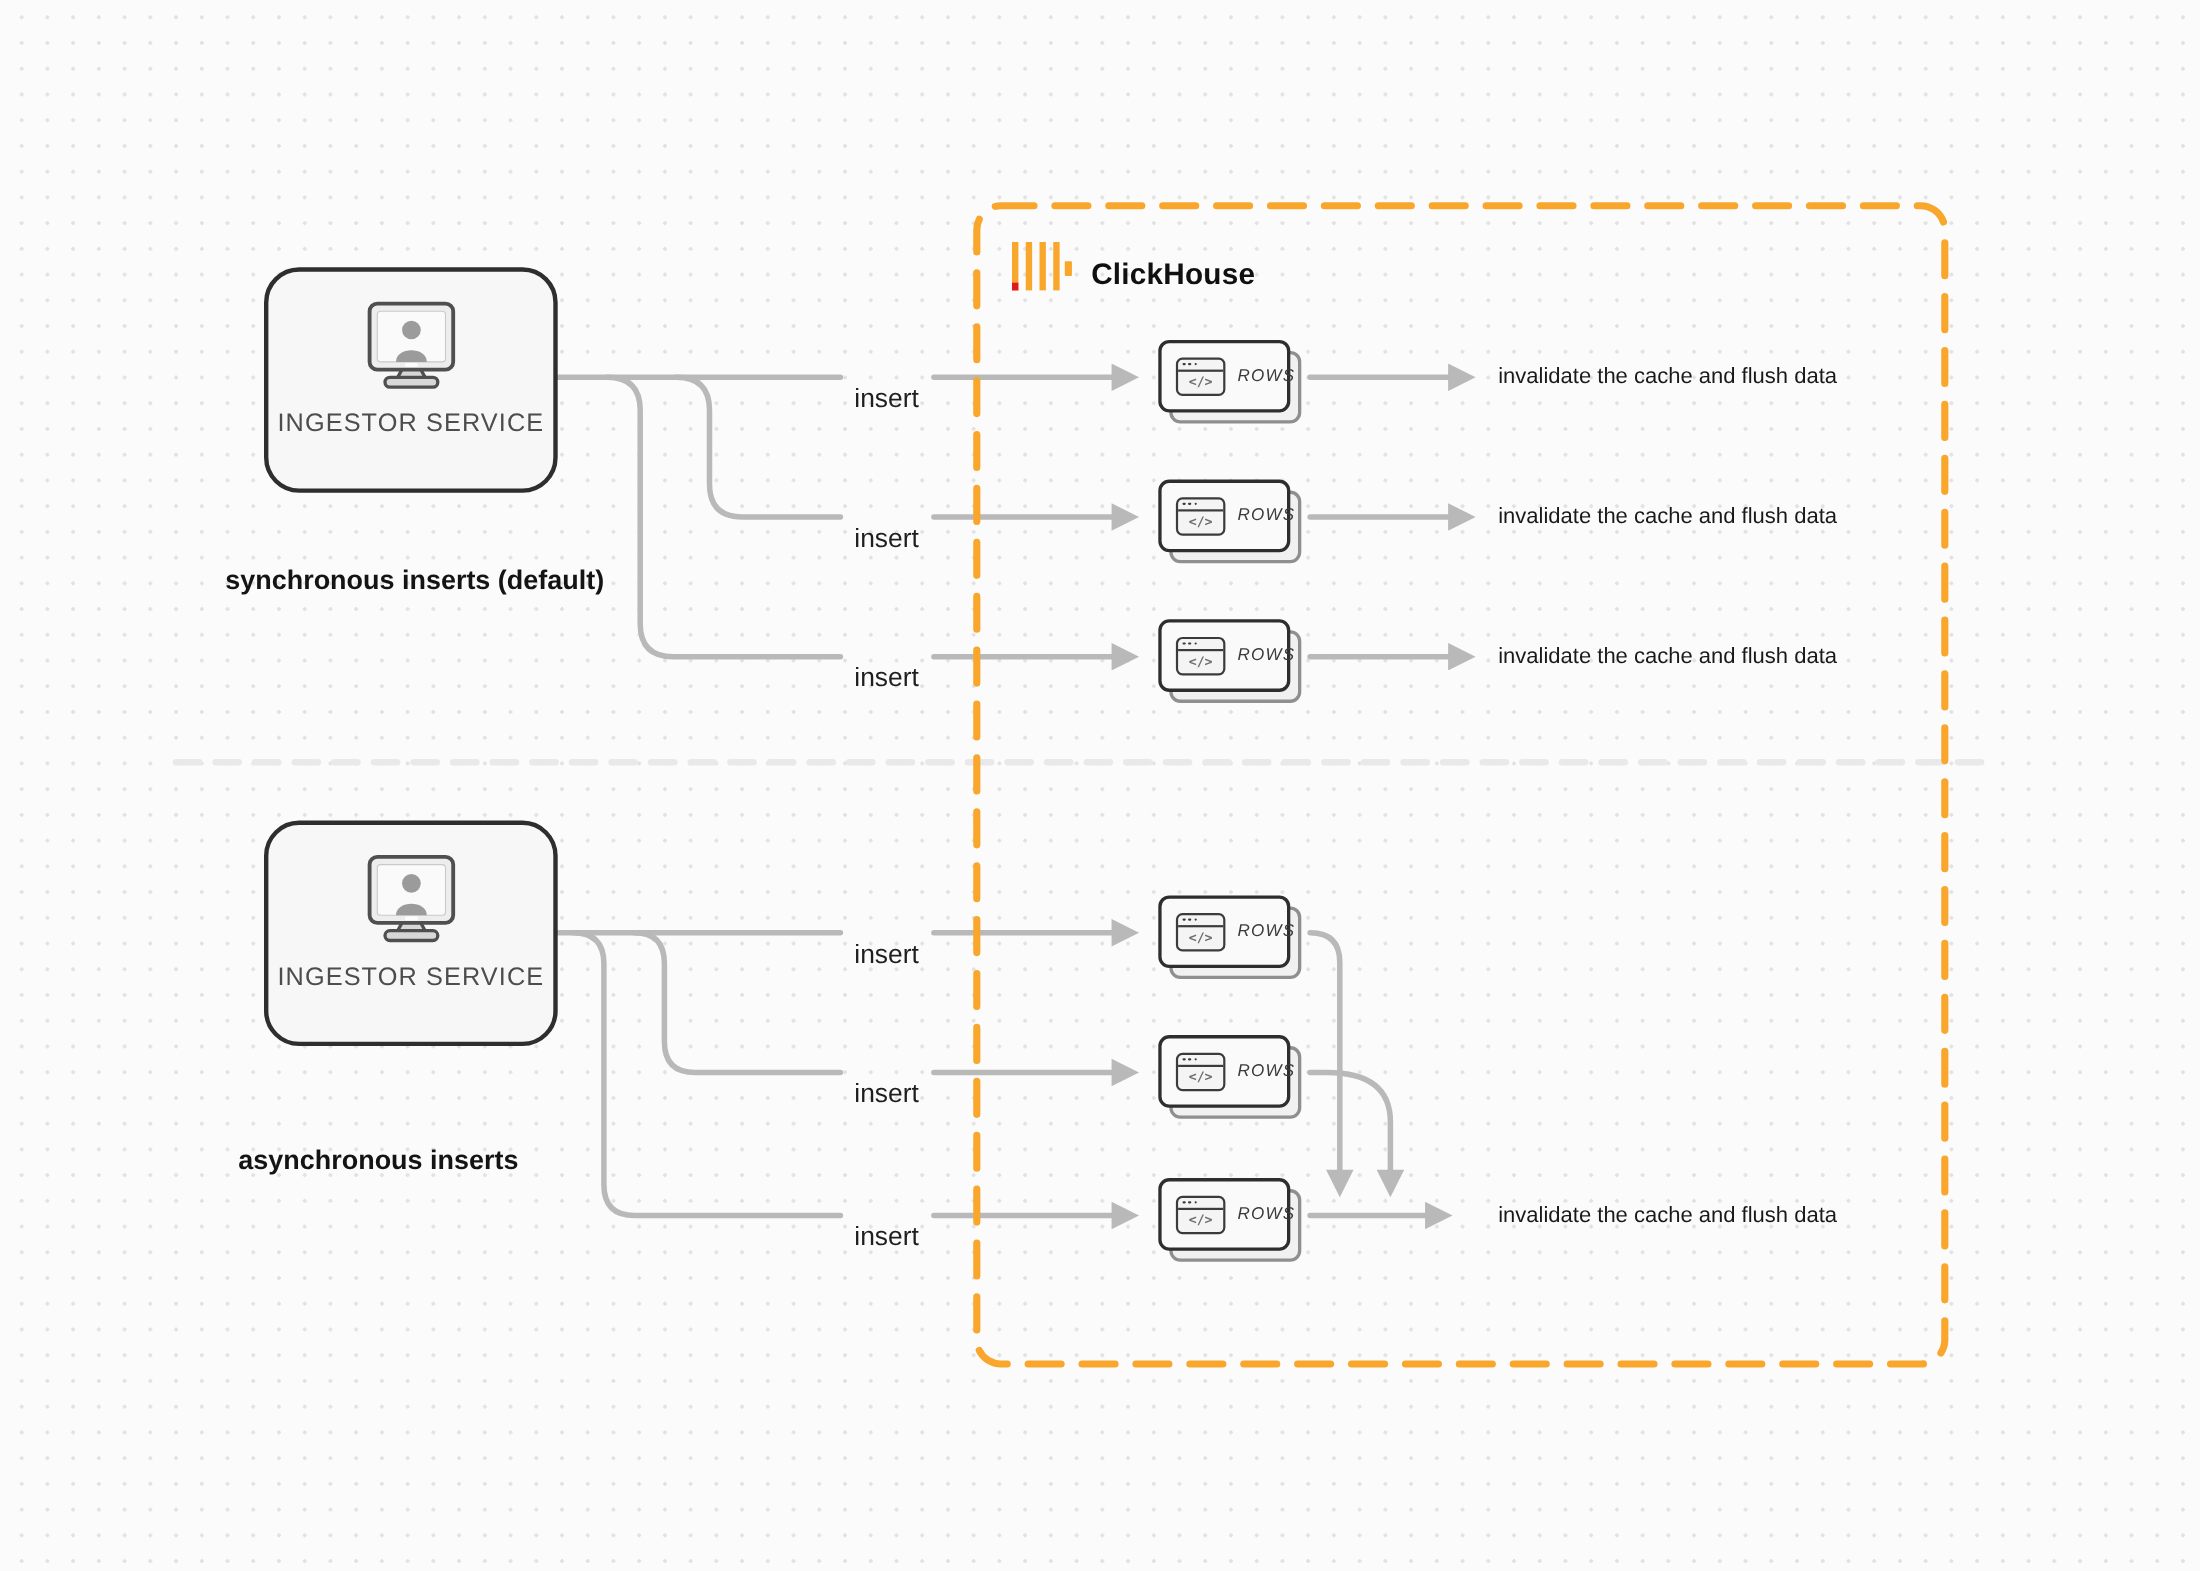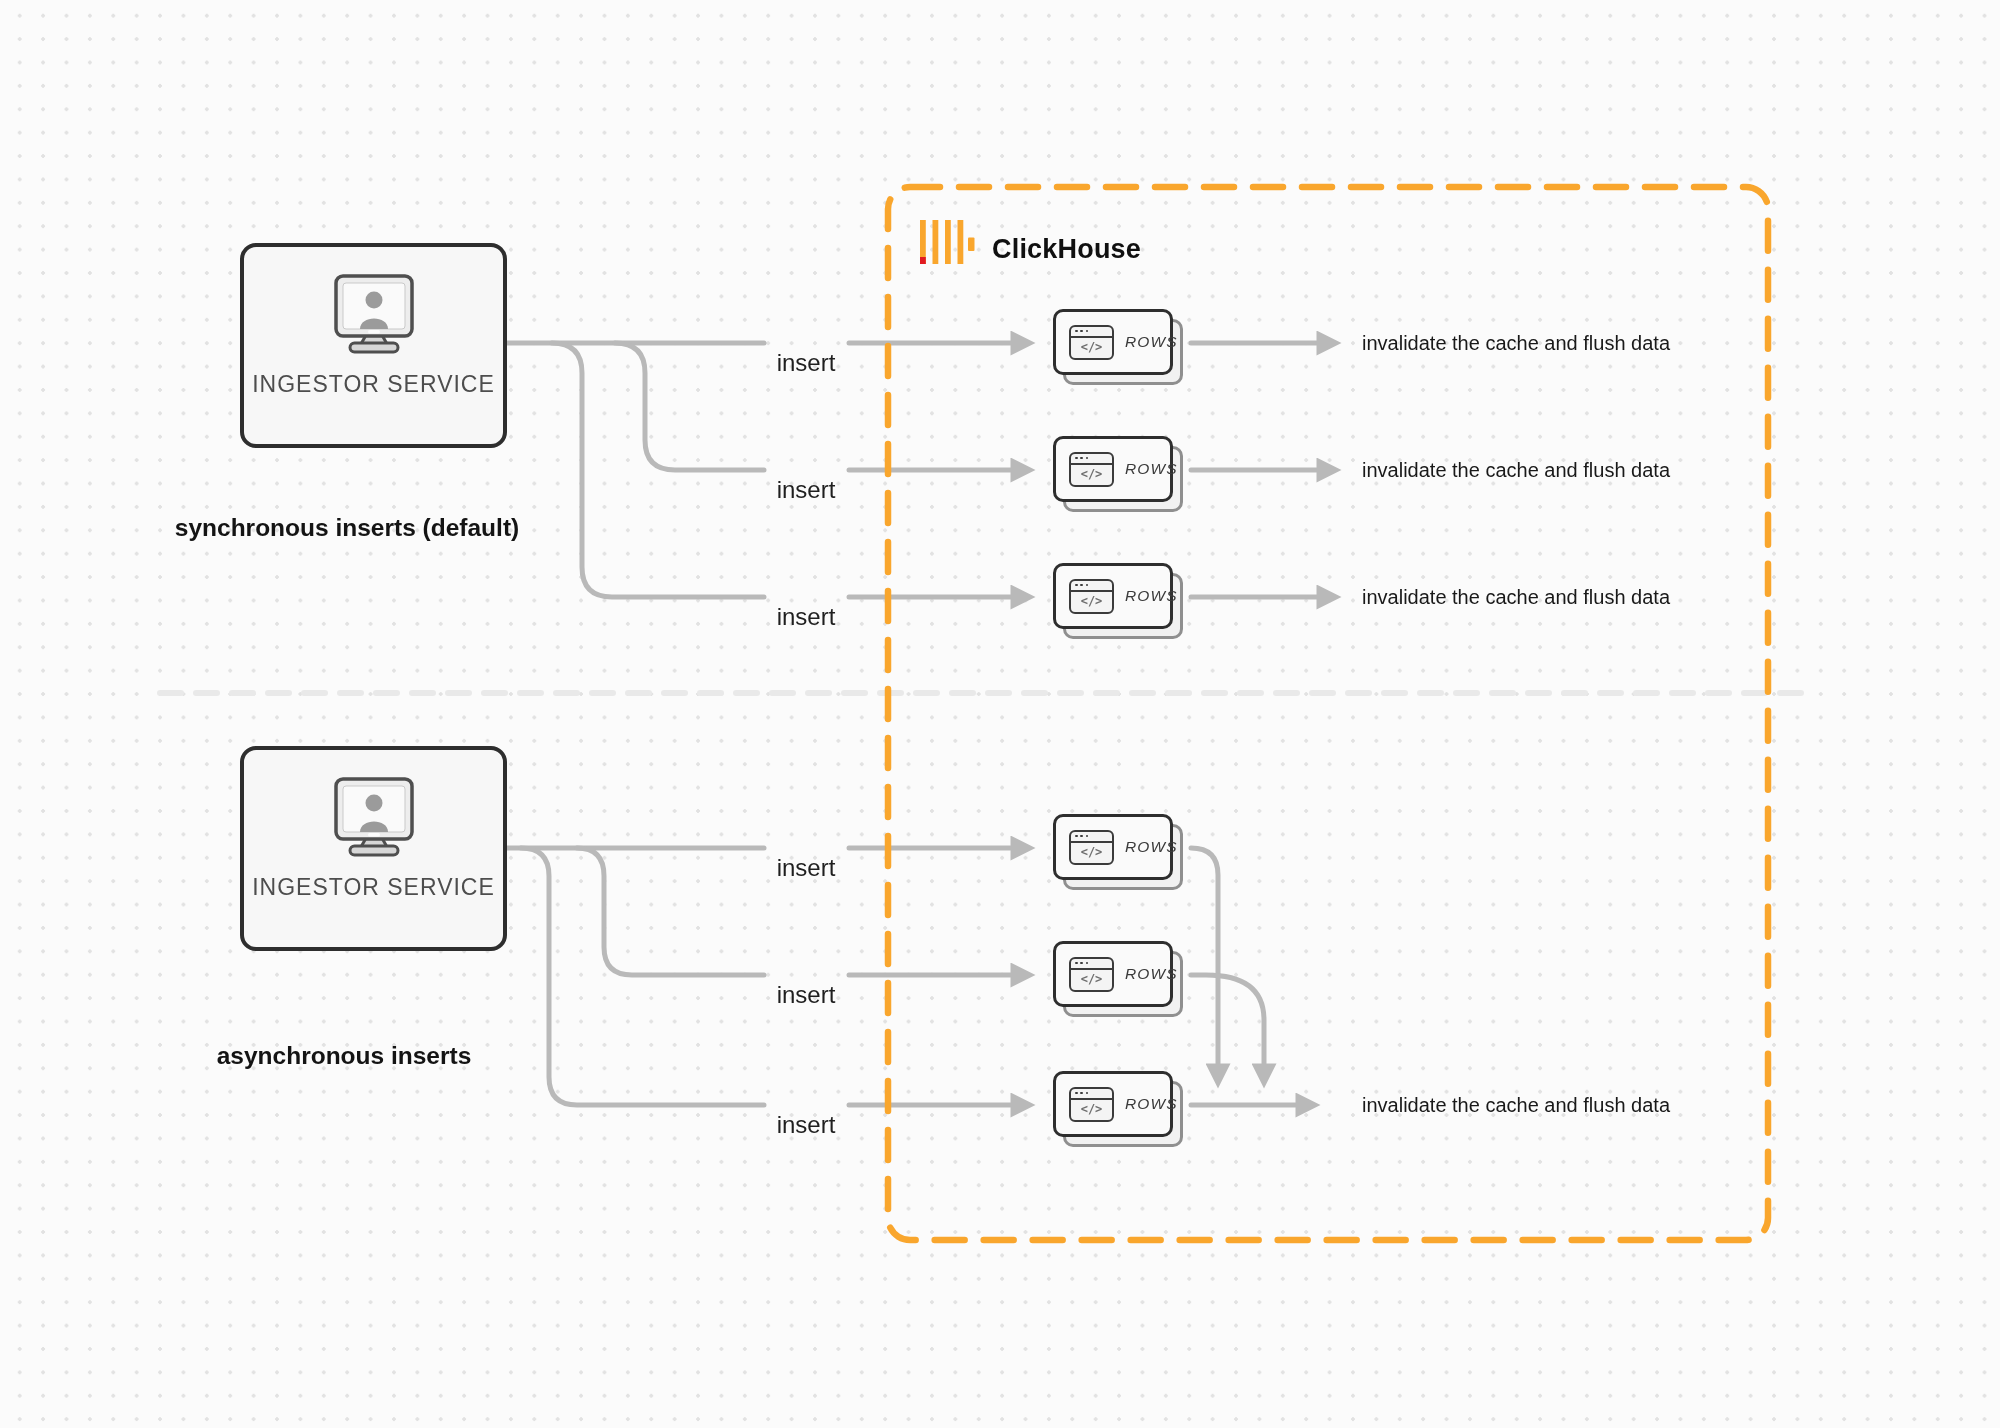--- a/index.html
+++ b/index.html
@@ -14,31 +14,31 @@
     background-image:radial-gradient(circle, #e2e2e2 1.8px, transparent 1.9px);
     background-size:23.4px 23.4px;
     background-position:8px 4px;
     overflow:hidden;
   }
   svg.overlay{position:absolute;left:0;top:0;width:2000px;height:1428px;}
 
   
   .node-src{
     position:absolute;width:267px;height:205px;box-sizing:border-box;
-    background:#f7f7f7;border:4px solid #2e2e2e;border-radius:16px;
+    background:#f7f7f7;border:4px solid #2e2e2e;border-radius:32px;
     display:flex;flex-direction:column;align-items:center;justify-content:center;
     gap:14px;padding-bottom:20px;
   }
   #src-sync{left:240px;top:243px;}
   #src-async{left:240px;top:746px;}
   .src-label{font-size:23px;color:#4d4d4d;letter-spacing:1px;}
 
   
   .caption{position:absolute;transform:translateX(-50%);font-size:24.5px;font-weight:700;color:#141414;white-space:nowrap;}
-  #cap-sync{left:347px;top:514px;}
+  #cap-sync{left:377px;top:514px;}
   #cap-async{left:344px;top:1022px;margin-top:20px;}
 
   
   .ch-header{position:absolute;left:919px;top:217px;height:48px;display:flex;align-items:flex-end;gap:17px;}
   .ch-label{font-size:27px;font-weight:600;color:#101010;letter-spacing:0.2px;}
 
   
   .insert-label{position:absolute;transform:translate(-50%,-50%);font-size:24px;color:#1f1f1f;white-space:nowrap;margin-top:20px;}
 
   

